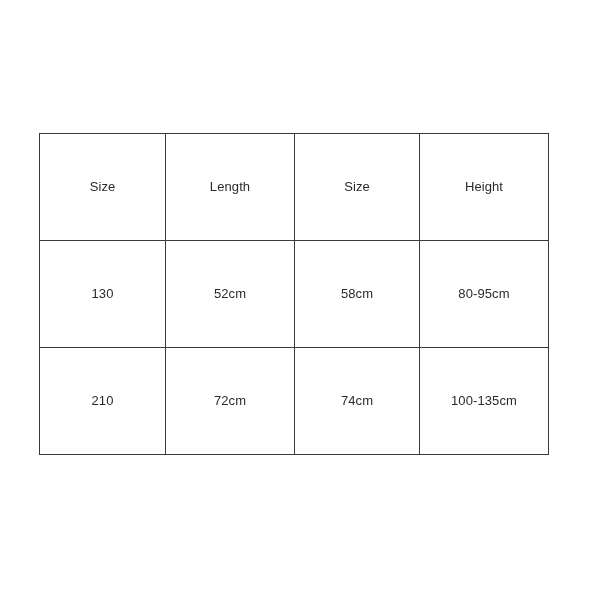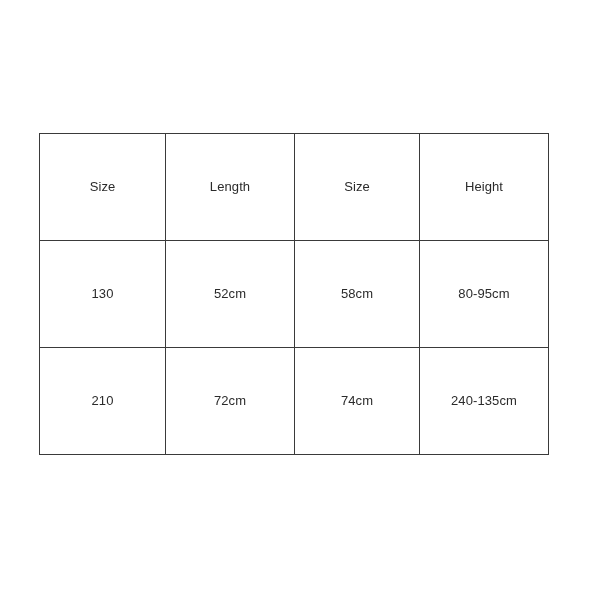--- a/index.html
+++ b/index.html
@@ -76,16 +76,16 @@
       <td>80-95cm</td>
     </tr>
 
 
 
 
     <tr>
       <td>210</td>
       <td>72cm</td>
       <td>74cm</td>
-      <td>240-135cm</td>
+      <td>100-135cm</td>
     </tr>
   </tbody>
 </table>
 
 </body></html>

